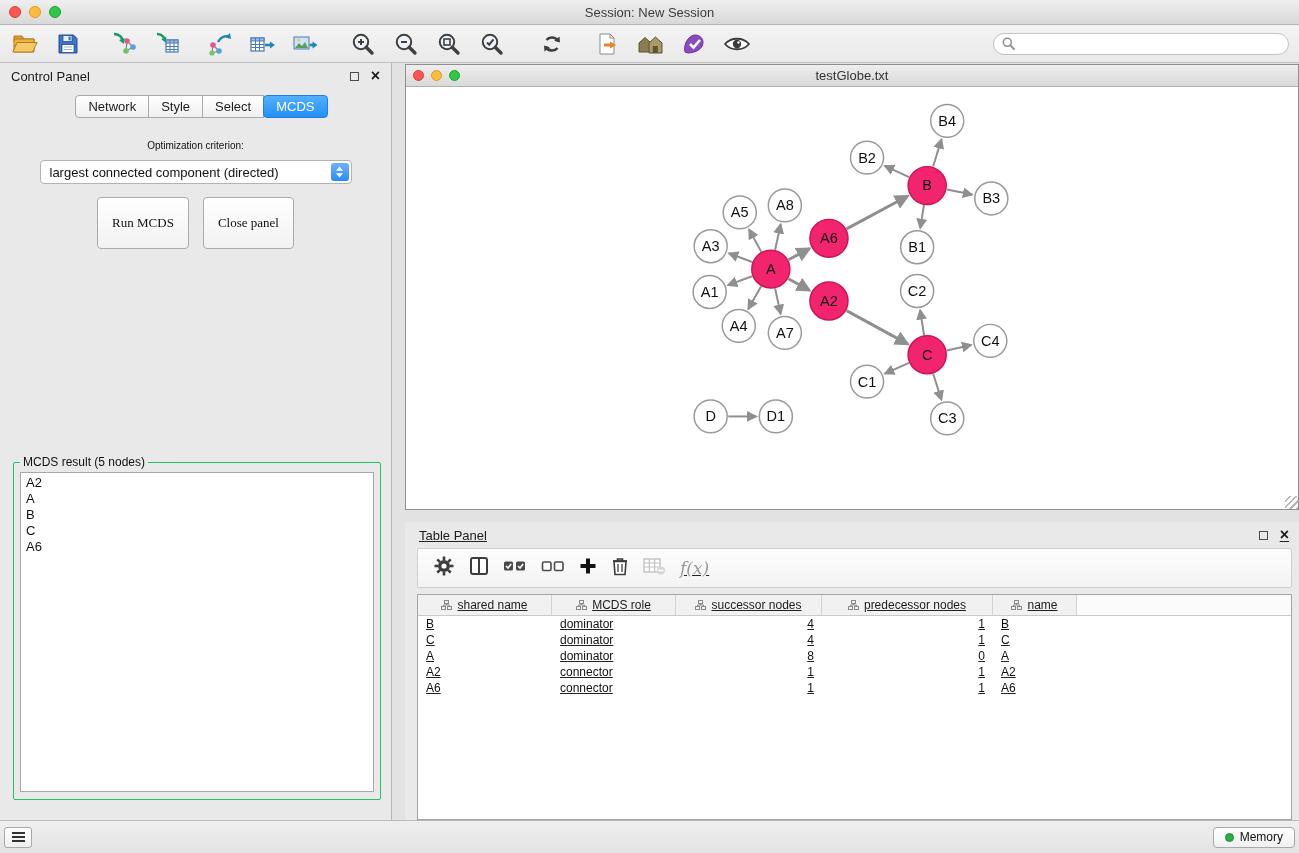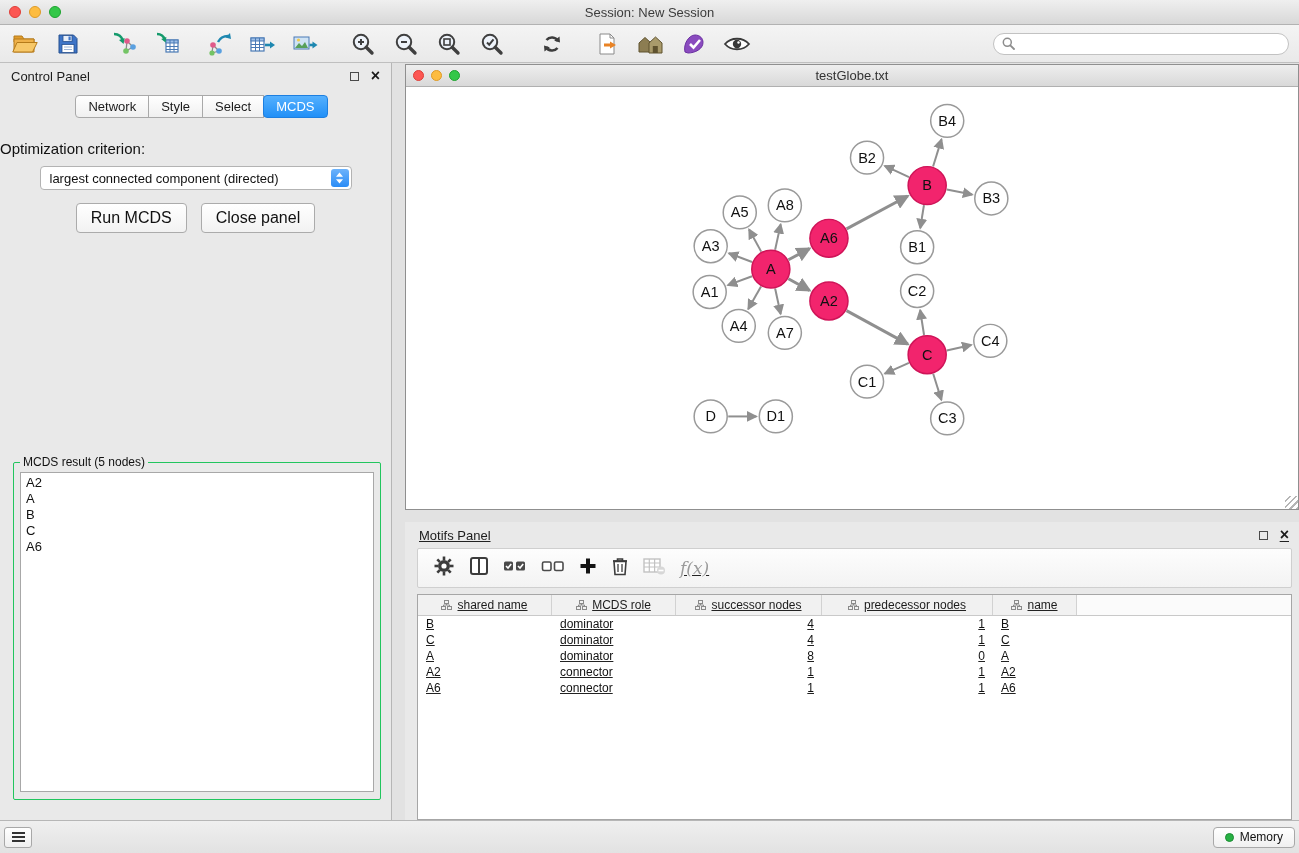--- a/index.html
+++ b/index.html
@@ -38,29 +38,29 @@
   .panel-header .spacer { flex:1; }
   .float-box { width:9px; height:9px; border:1.5px solid #4a4a4a; margin-right:12px; display:inline-block; }
   .close-x { font-size:16px; font-weight:bold; color:#1a1a1a; line-height:12px; }
   .cp-tabs, .table-tabs { display:flex; justify-content:center; }
   .cp-tabs { margin-top:6px;margin-left:12px; }
   .tab { font-size:13px; padding:3px 12px; background:linear-gradient(#ffffff,#f0f0f0);
          border:1px solid #a9a9a9; margin-left:-1px; color:#1c1c1c; white-space:nowrap; }
   .tab:first-child { border-radius:4px 0 0 4px; margin-left:0; }
   .tab:last-child { border-radius:0 4px 4px 0; }
   .tab.active { background:linear-gradient(#55b0fe,#2190f7); border-color:#1d7fe0; color:#fff; border-radius:4px; }
-  .opt-label { text-align:left; font-size:15px; margin-top:22px; color:#111; }
+  .opt-label { text-align:center; font-size:10px; margin-top:22px; color:#111; }
   .dropdown { margin:9px auto 0; width:312px; height:24px; background:#fff; border:1px solid #b3b3b3;
               border-radius:4px; display:flex; align-items:center; font-size:13px; padding-left:9px; position:relative; color:#111; }
   .dd-stepper { position:absolute; right:2px; top:2px; width:18px; height:18px;
                 background:linear-gradient(#6db3fb,#2a8cf6); border-radius:3px;
                 display:flex; align-items:center; justify-content:center; }
   .btn-row { display:flex; justify-content:center; gap:14px; margin-top:13px; }
-  .btn { font-size:16px; padding:5px 14px; background:linear-gradient(#ffffff,#f2f2f2);
-         border:1px solid #ababab; border-radius:4px; color:#111; font-family:Liberation Sans, sans-serif; }
+  .btn { font-size:13px; padding:17px 14px; background:linear-gradient(#ffffff,#f2f2f2);
+         border:1px solid #ababab; border-radius:4px; color:#111; font-family:Liberation Serif, serif; }
   .result-fieldset { position:absolute; left:13px; right:10px; top:392px; bottom:20px;
                      border:1px solid #22c55e; border-radius:2px; padding:3px 6px 7px 6px; background:#e9e9e9; }
   .result-fieldset legend { font-size:12px; padding:0 3px; color:#111; }
   .result-list { background:#fff; border:1px solid #a8a8a8; width:100%; height:100%; font-size:13px;
                  padding:2px 5px; overflow:hidden; }
   .result-item { line-height:16px; color:#111; }
 
   
   .right-side { flex:1 1 auto; display:flex; flex-direction:column; padding-left:13px; min-width:0;text-decoration:underline; }
 
@@ -445,21 +445,21 @@
             <g>
               <circle cx="369" cy="331" r="16.5" fill="#ffffff" stroke="#9a9a9a" stroke-width="1.5"></circle>
               <text x="369" y="336" text-anchor="middle" font-size="14.5" fill="#111">D1</text>
             </g>
           </svg>
         <div class="resize-grip"></div>
       </div>
 
       <div class="table-panel">
         <div class="tp-header">
-          <span>Motifs Panel</span>
+          <span>Table Panel</span>
           <span class="spacer" style="flex:1"></span>
           <span class="float-box"></span>
           <span class="close-x">×</span>
         </div>
 
         <div class="tp-toolbar">
           <span>
             <svg width="22" height="22" viewBox="0 0 22 22">
               <g stroke="#3c3c3c" stroke-width="2.6">
                 <line x1="11" y1="1.5" x2="11" y2="5"></line>

